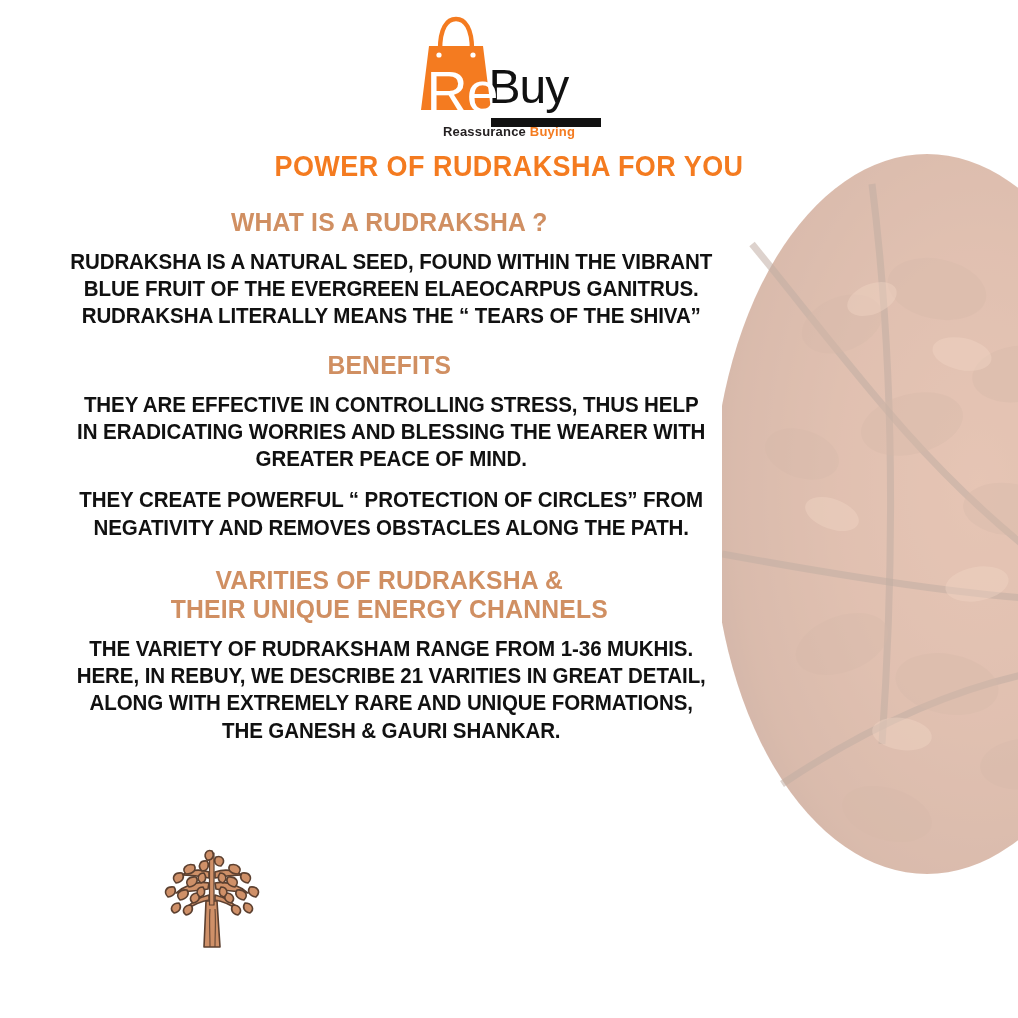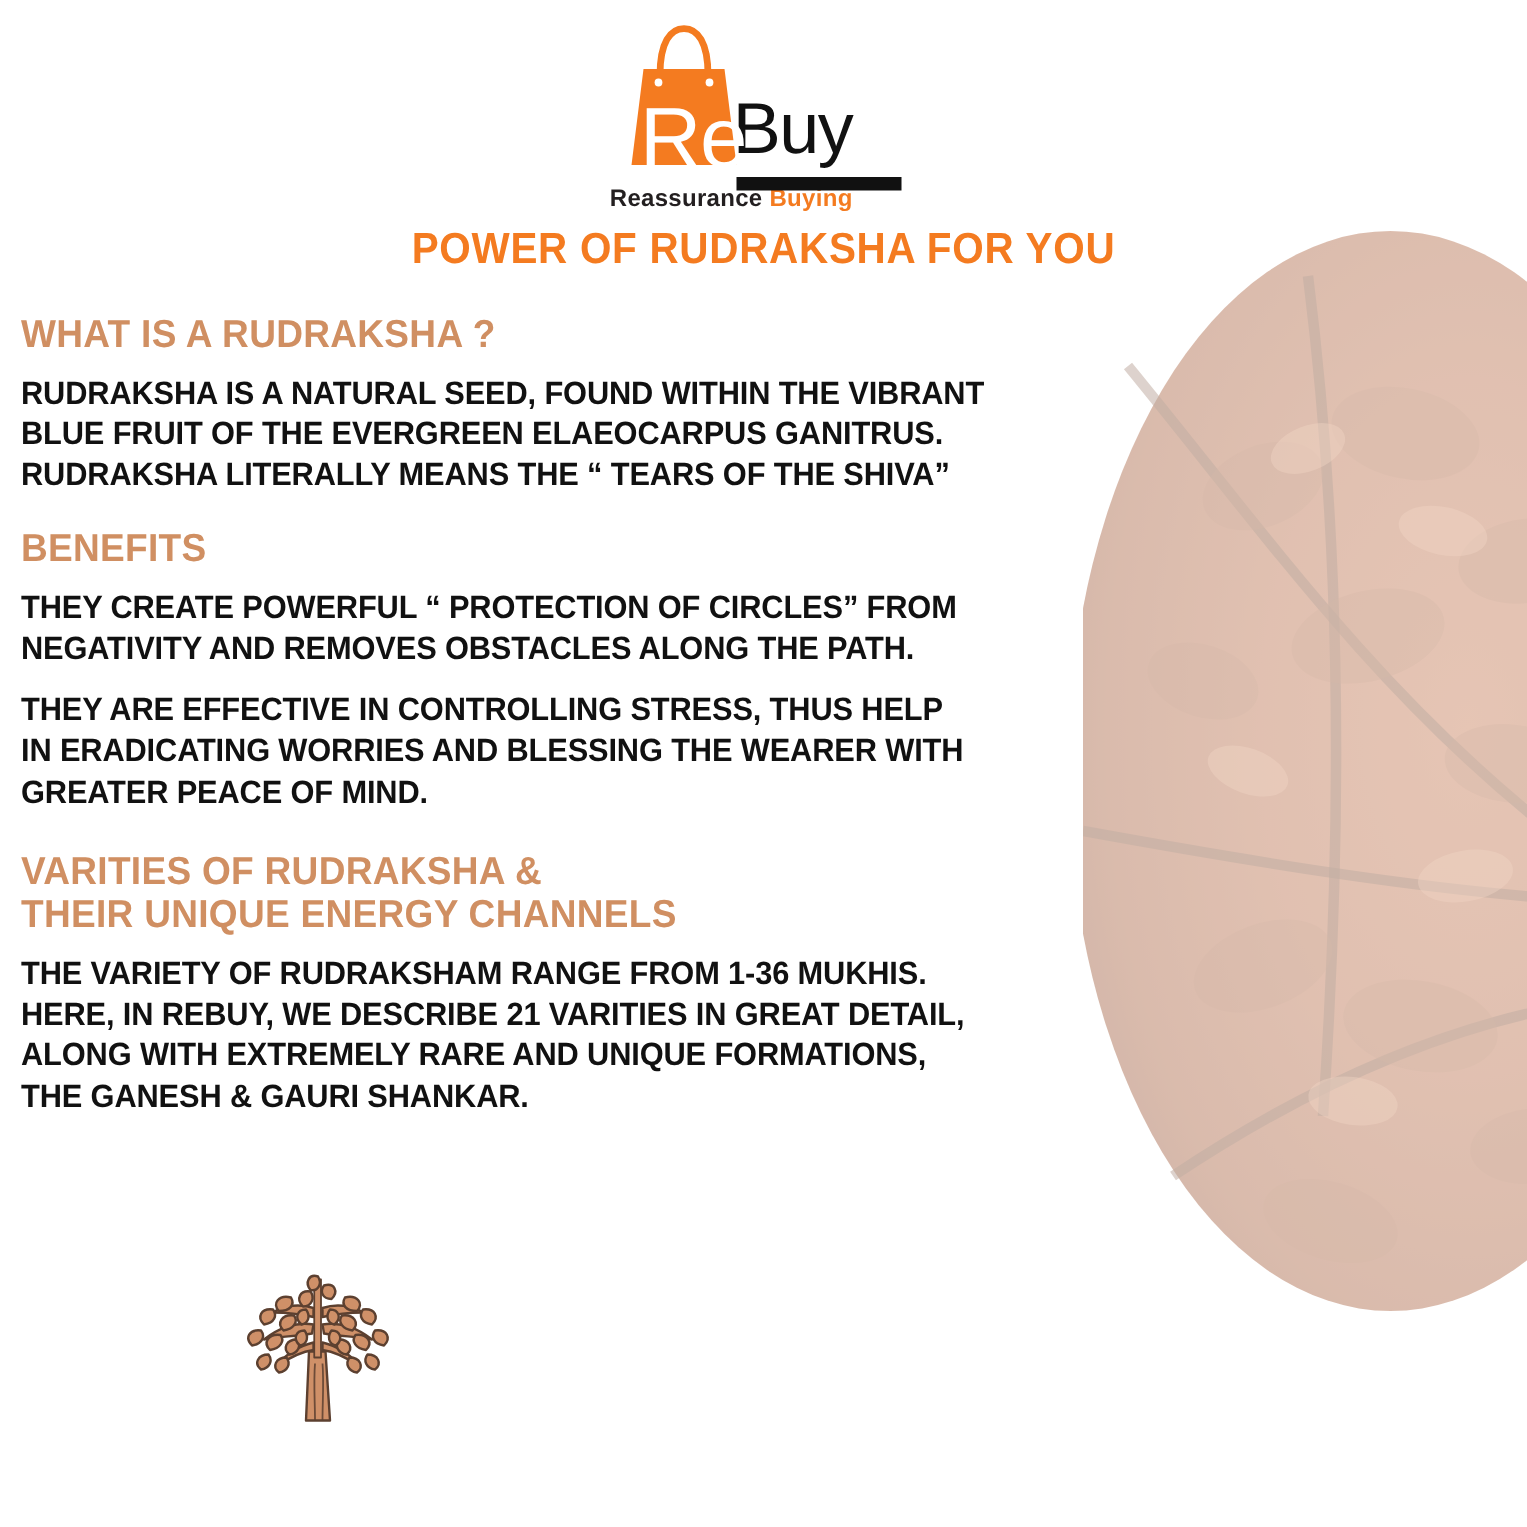--- a/index.html
+++ b/index.html
@@ -73,22 +73,22 @@
   .logo-buy-bar{
     position:absolute;
     left:84px;top:104px;
     width:110px;height:9px;
     background:#111111;
     z-index:2;
   }
   #logo-tagline{
     position:absolute;
     left:0;right:0;top:110px;
-    text-align:left;
-    font-size:16px;
+    text-align:center;
+    font-size:13px;
     font-weight:bold;
     letter-spacing:.2px;
     white-space:nowrap;
   }
   #logo-tagline .tag-a{color:#231f20;}
   #logo-tagline .tag-b{color:#f47b20;}
 
   
   #main-title{
     position:absolute;
@@ -101,21 +101,21 @@
     transform:scaleX(.93);
     white-space:nowrap;
   }
 
   
   #content{
     position:absolute;
     left:14px;top:208px;
     width:790px;
   }
-  .section{margin-bottom:2px;}
+  .section{margin-bottom:2px;text-align:center;}
   .section-heading{
     color:#d08f62;
     font-size:26px;
     font-weight:bold;
     letter-spacing:.2px;
     line-height:1.12;
     margin:0 0 3px 0;
     transform:scaleX(.95);
     transform-origin:left center;
     white-space:nowrap;
@@ -244,27 +244,27 @@
         <div class="body-line">BLUE FRUIT OF THE EVERGREEN ELAEOCARPUS GANITRUS.</div>
         <div class="body-line">RUDRAKSHA LITERALLY MEANS THE “ TEARS OF THE SHIVA”</div>
       </div>
     </div>
 
     <div class="sec-gap"></div>
 
     <div class="section">
       <div class="section-heading">BENEFITS</div>
       <div class="para">
-        <div class="body-line">THEY CREATE POWERFUL “ PROTECTION OF CIRCLES” FROM</div>
-        <div class="body-line">NEGATIVITY AND REMOVES OBSTACLES ALONG THE PATH.</div>
-      </div>
-      <div class="para">
         <div class="body-line">THEY ARE EFFECTIVE IN CONTROLLING STRESS, THUS HELP</div>
         <div class="body-line">IN ERADICATING WORRIES AND BLESSING THE WEARER WITH</div>
         <div class="body-line">GREATER PEACE OF MIND.</div>
+      </div>
+      <div class="para">
+        <div class="body-line">THEY CREATE POWERFUL “ PROTECTION OF CIRCLES” FROM</div>
+        <div class="body-line">NEGATIVITY AND REMOVES OBSTACLES ALONG THE PATH.</div>
       </div>
     </div>
 
     <div class="sec-gap-lg"></div>
 
     <div class="section">
       <div class="section-heading two-line">
         <div>VARITIES OF RUDRAKSHA &amp;</div>
         <div>THEIR UNIQUE ENERGY CHANNELS</div>
       </div>

